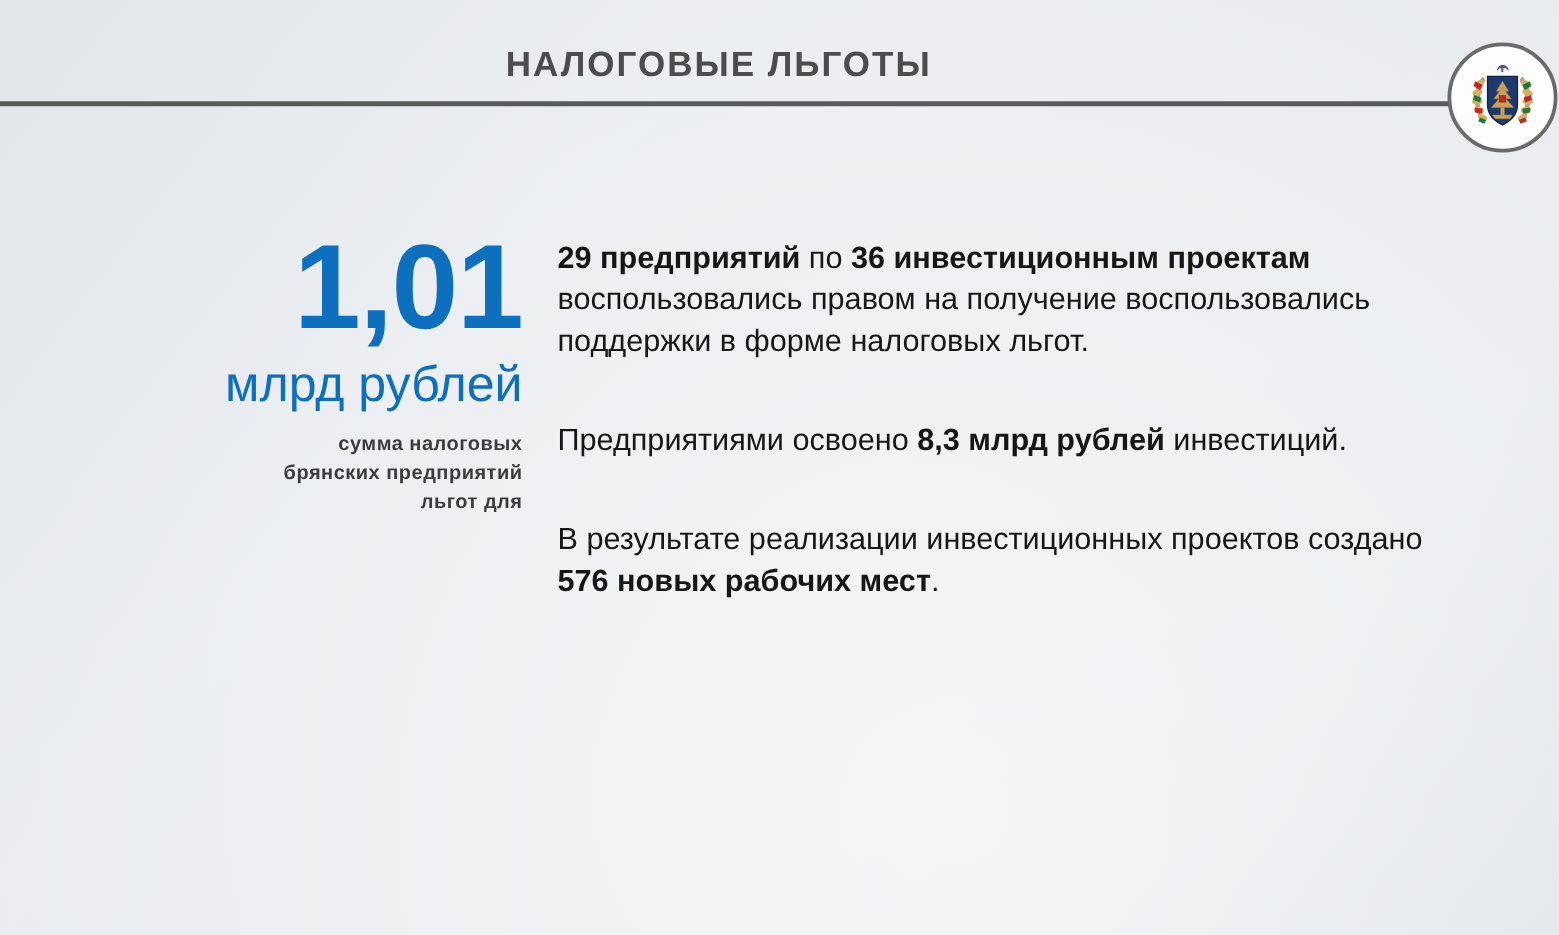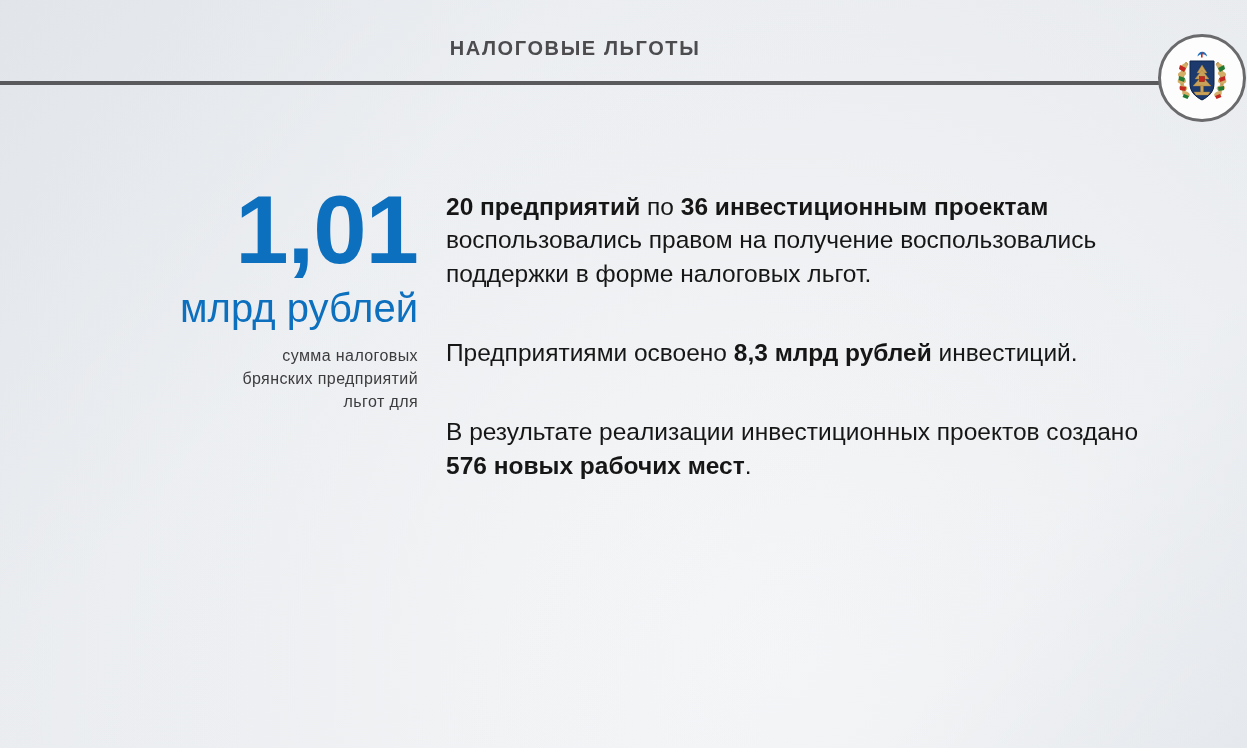--- a/index.html
+++ b/index.html
@@ -49,21 +49,21 @@
     width: 1247px;
     height: 86px;
   }
 
   .header-title {
     position: absolute;
     top: 38px;
     left: 0;
     width: 1150px;
     text-align: center;
-    font-size: 20px;
+    font-size: 28px;
     font-weight: bold;
     letter-spacing: 1.6px;
     color: #4c4c4f;
     line-height: 1;
     white-space: nowrap;
   }
 
   .header-rule {
     position: absolute;
     top: 81px;
@@ -111,21 +111,21 @@
     margin-top: 8px;
     font-size: 40px;
     font-weight: normal;
     color: #0c70bf;
     line-height: 1.1;
   }
 
   .stat-caption {
     margin-top: 14px;
     font-size: 16px;
-    font-weight: normal;
+    font-weight: bold;
     color: #3c3c3e;
     line-height: 1.45;
     letter-spacing: 0.4px;
   }
 
   
   .body-column {
     position: absolute;
     left: 446px;
     top: 190px;
@@ -215,18 +215,18 @@
     <div class="stat-value">1,01</div>
     <div class="stat-unit">млрд рублей</div>
     <div class="stat-caption">
       <div>сумма налоговых</div>
       <div>брянских предприятий</div>
       <div>льгот для</div>
     </div>
   </div>
 
   <div class="body-column">
-    <p class="body-paragraph"><b>20 предприятий</b><span> по </span><b>36 инвестиционным проектам</b><span> воспользовались правом на получение воспользовались поддержки в форме налоговых льгот.</span></p>
+    <p class="body-paragraph"><b>29 предприятий</b><span> по </span><b>36 инвестиционным проектам</b><span> воспользовались правом на получение воспользовались поддержки в форме налоговых льгот.</span></p>
     <p class="body-paragraph"><span>Предприятиями освоено </span><b>8,3 млрд рублей</b><span> инвестиций.</span></p>
     <p class="body-paragraph"><span>В результате реализации инвестиционных проектов создано </span><b>576 новых рабочих мест</b><span>.</span></p>
   </div>
 
 </div>
 
 </body></html>

